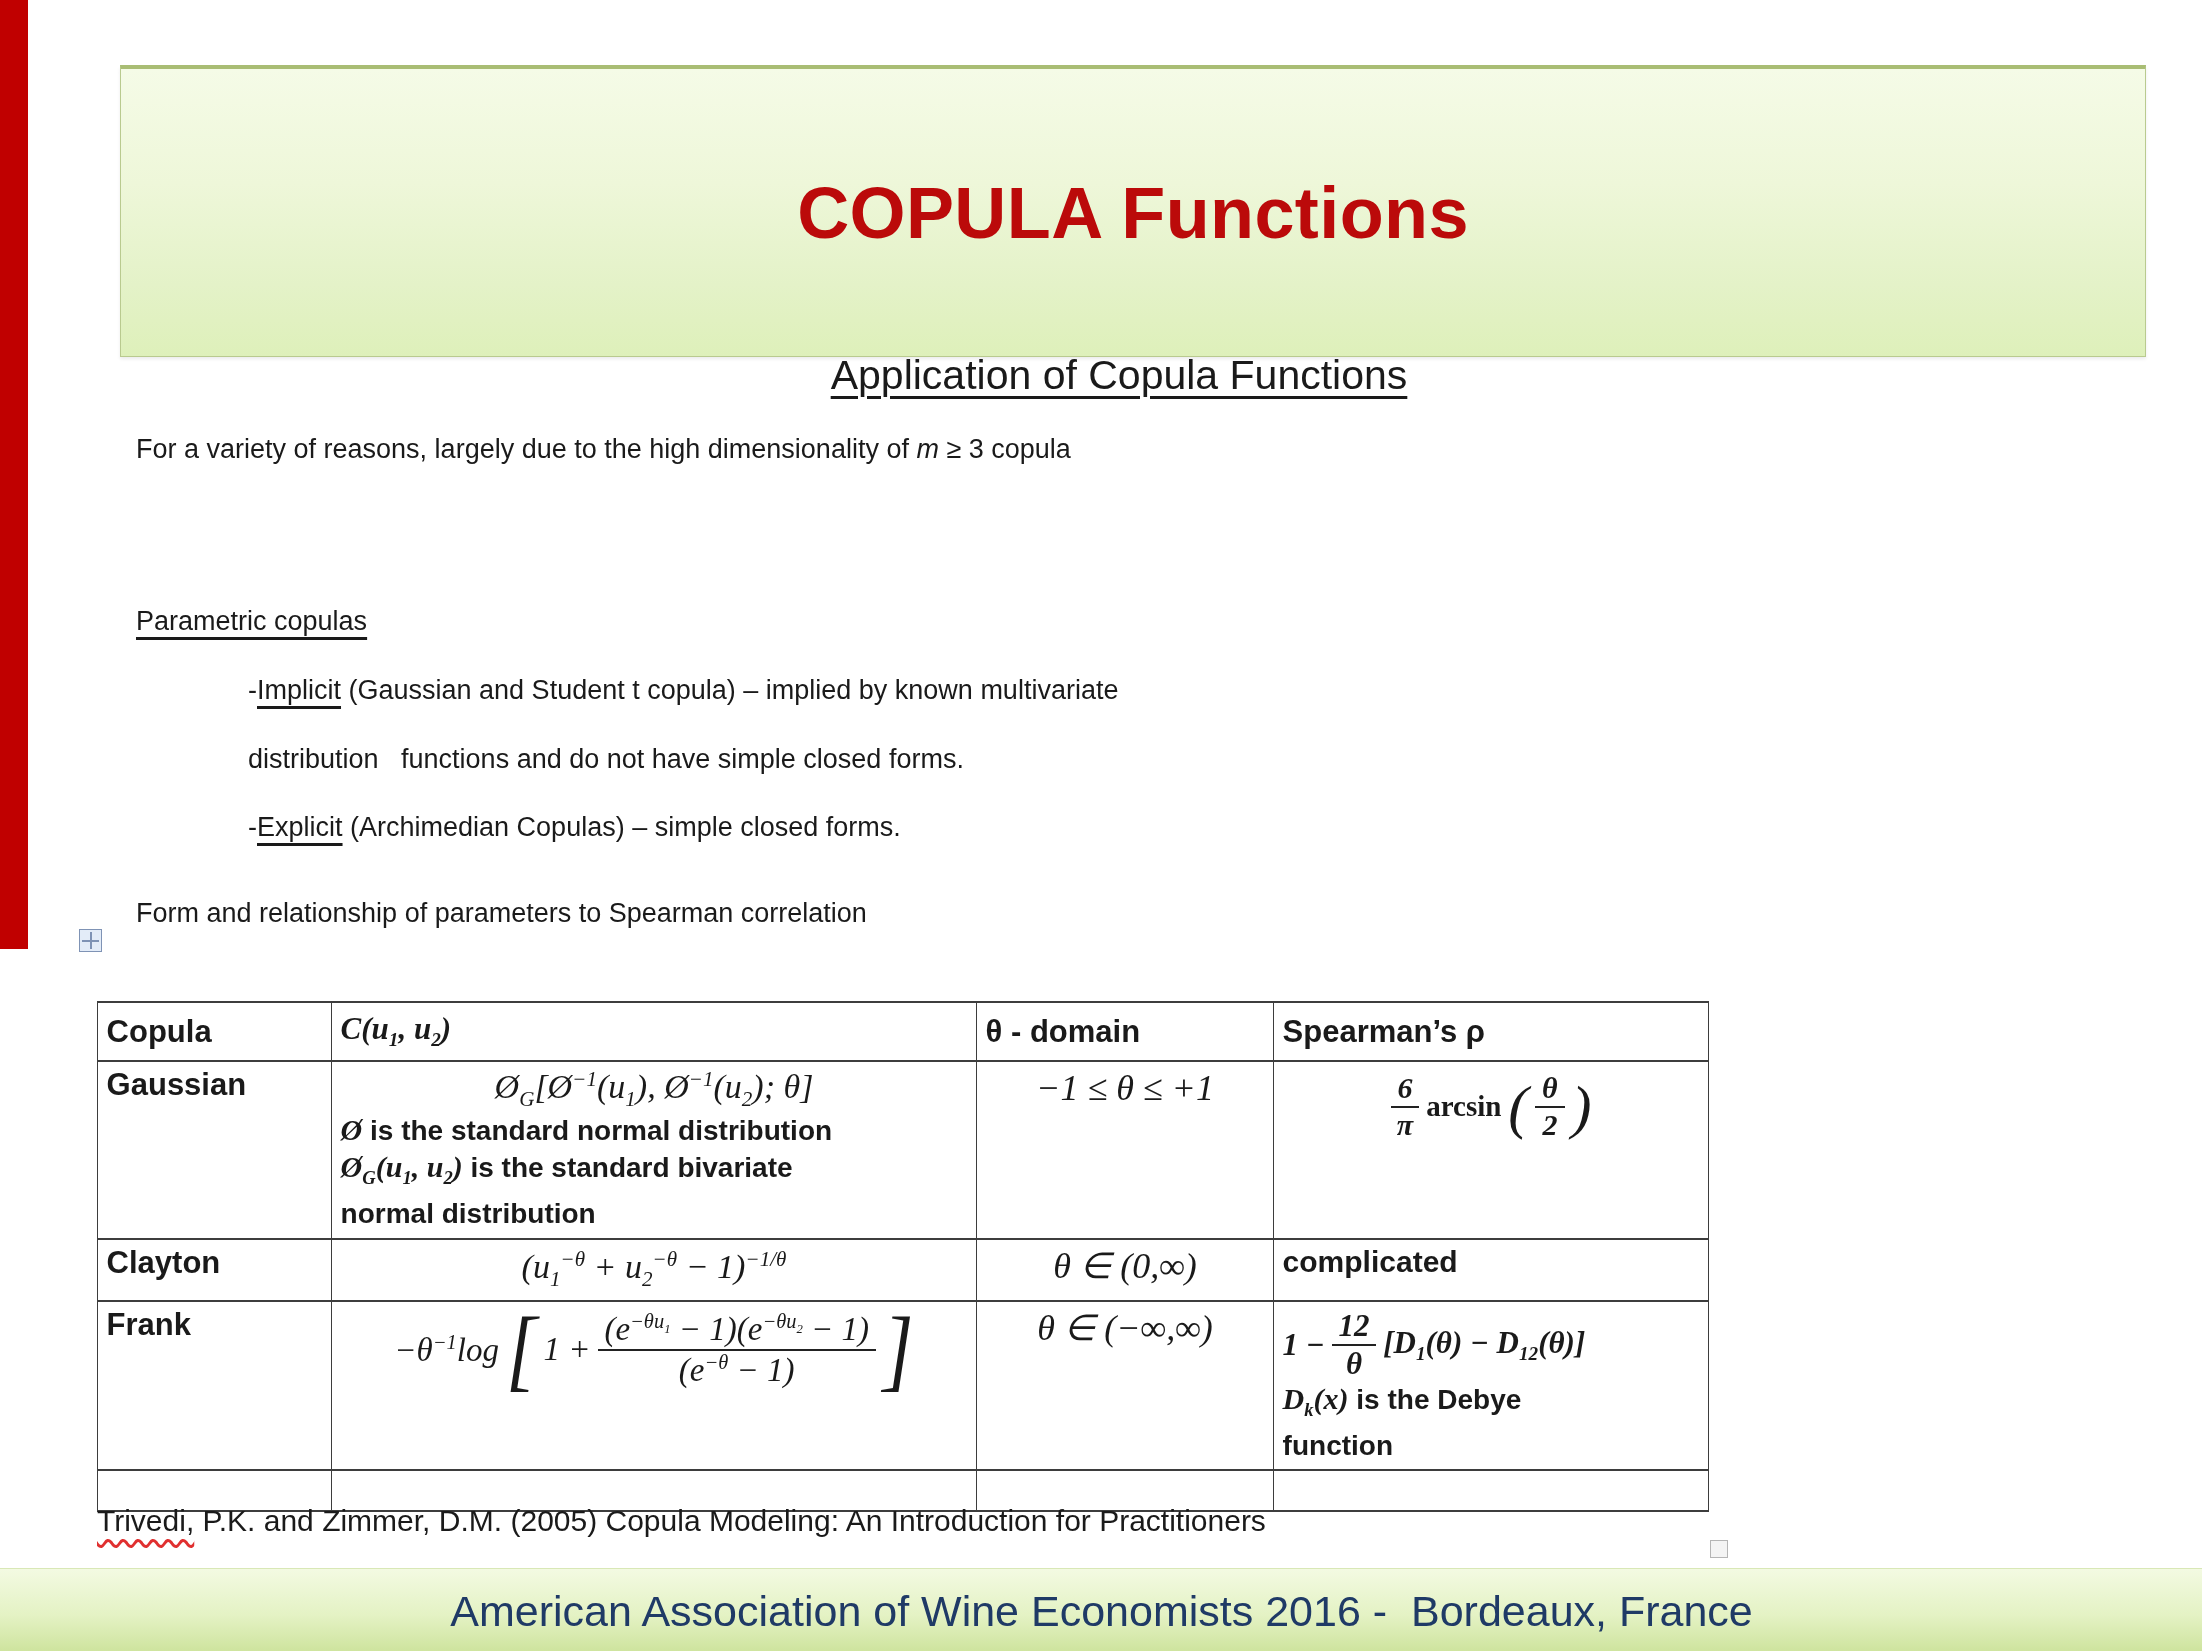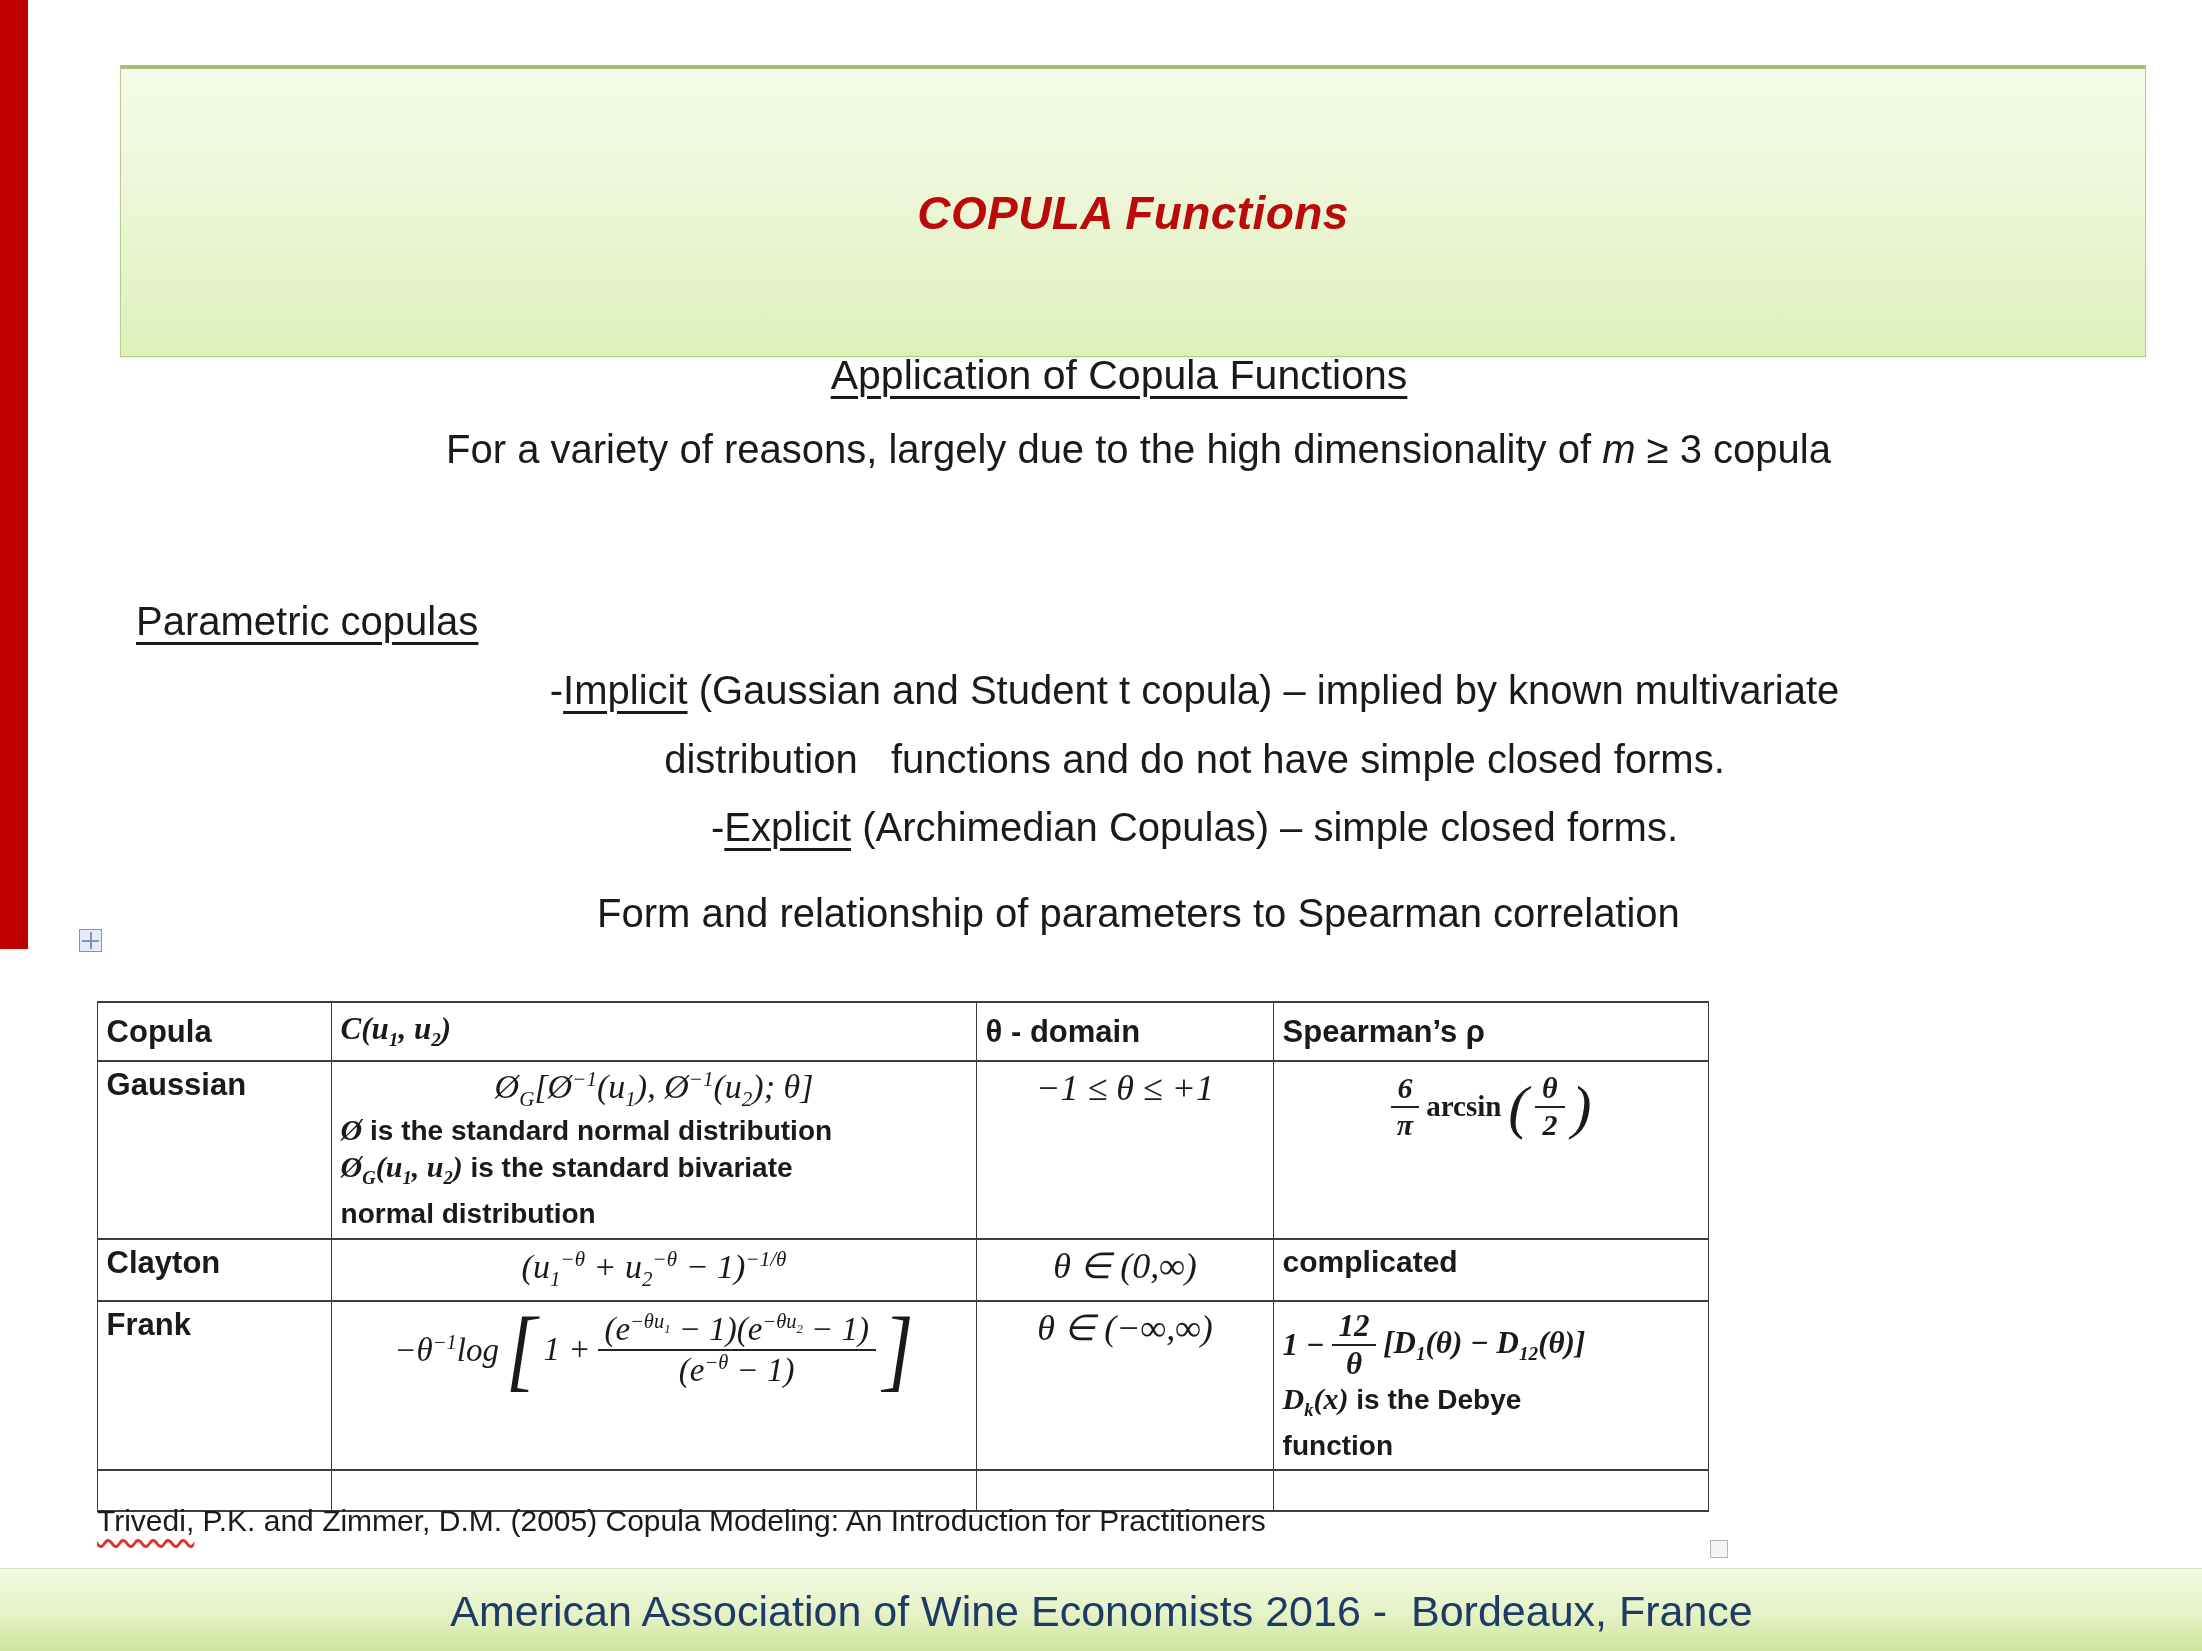--- a/index.html
+++ b/index.html
@@ -11,29 +11,29 @@
   .accent-bar { position:absolute; left:0; top:0; width:28px; height:949px; background:#c00000; }
 
   
   .banner {
     position:absolute; left:120px; top:65px; width:2024px; height:287px;
     border:1.7px solid #b9ca8f; border-top:4.3px solid #a9bd74;
     background:linear-gradient(180deg,#f5fbe7 0%,#eef7d9 40%,#e4f2c8 75%,#def0ba 100%);
     display:flex; align-items:center; justify-content:center;
     box-shadow:0 2.6px 3.4px rgba(0,0,0,0.08);
   }
-  .banner h1 { margin:0; font-size:46px; font-weight:bold; color:#bb0a0a; letter-spacing:0.4px;font-style:italic; }
+  .banner h1 { margin:0; font-size:72px; font-weight:bold; color:#bb0a0a; letter-spacing:0.4px; }
 
   .heading {
     position:absolute; left:138px; top:352px; width:1962px; text-align:center;
     font-size:41px; font-weight:normal;
   }
   .u { text-decoration:underline; text-decoration-thickness:2.6px; text-underline-offset:6.9px; }
 
-  .body-text { font-size:40px; line-height:69px;text-align:center; }
+  .body-text { font-size:27px; line-height:69px; }
   .intro { position:absolute; left:136px; top:415px; width:2005px; }
   .parametric-heading { position:absolute; left:136px; top:587px; }
   .bullets { position:absolute; left:248px; top:656px; width:1893px; }
   .explicit-line { position:absolute; left:248px; top:793px; width:1893px; }
   .form-line { position:absolute; left:136px; top:879px; width:2005px; }
 
   
   .copula-table { position:absolute; left:97px; top:1001px; border-collapse:collapse; table-layout:fixed; }
   .copula-table td, .copula-table th {
     border:1.7px solid #3d3d3d; border-top-width:2.6px; border-bottom-width:2.6px;

